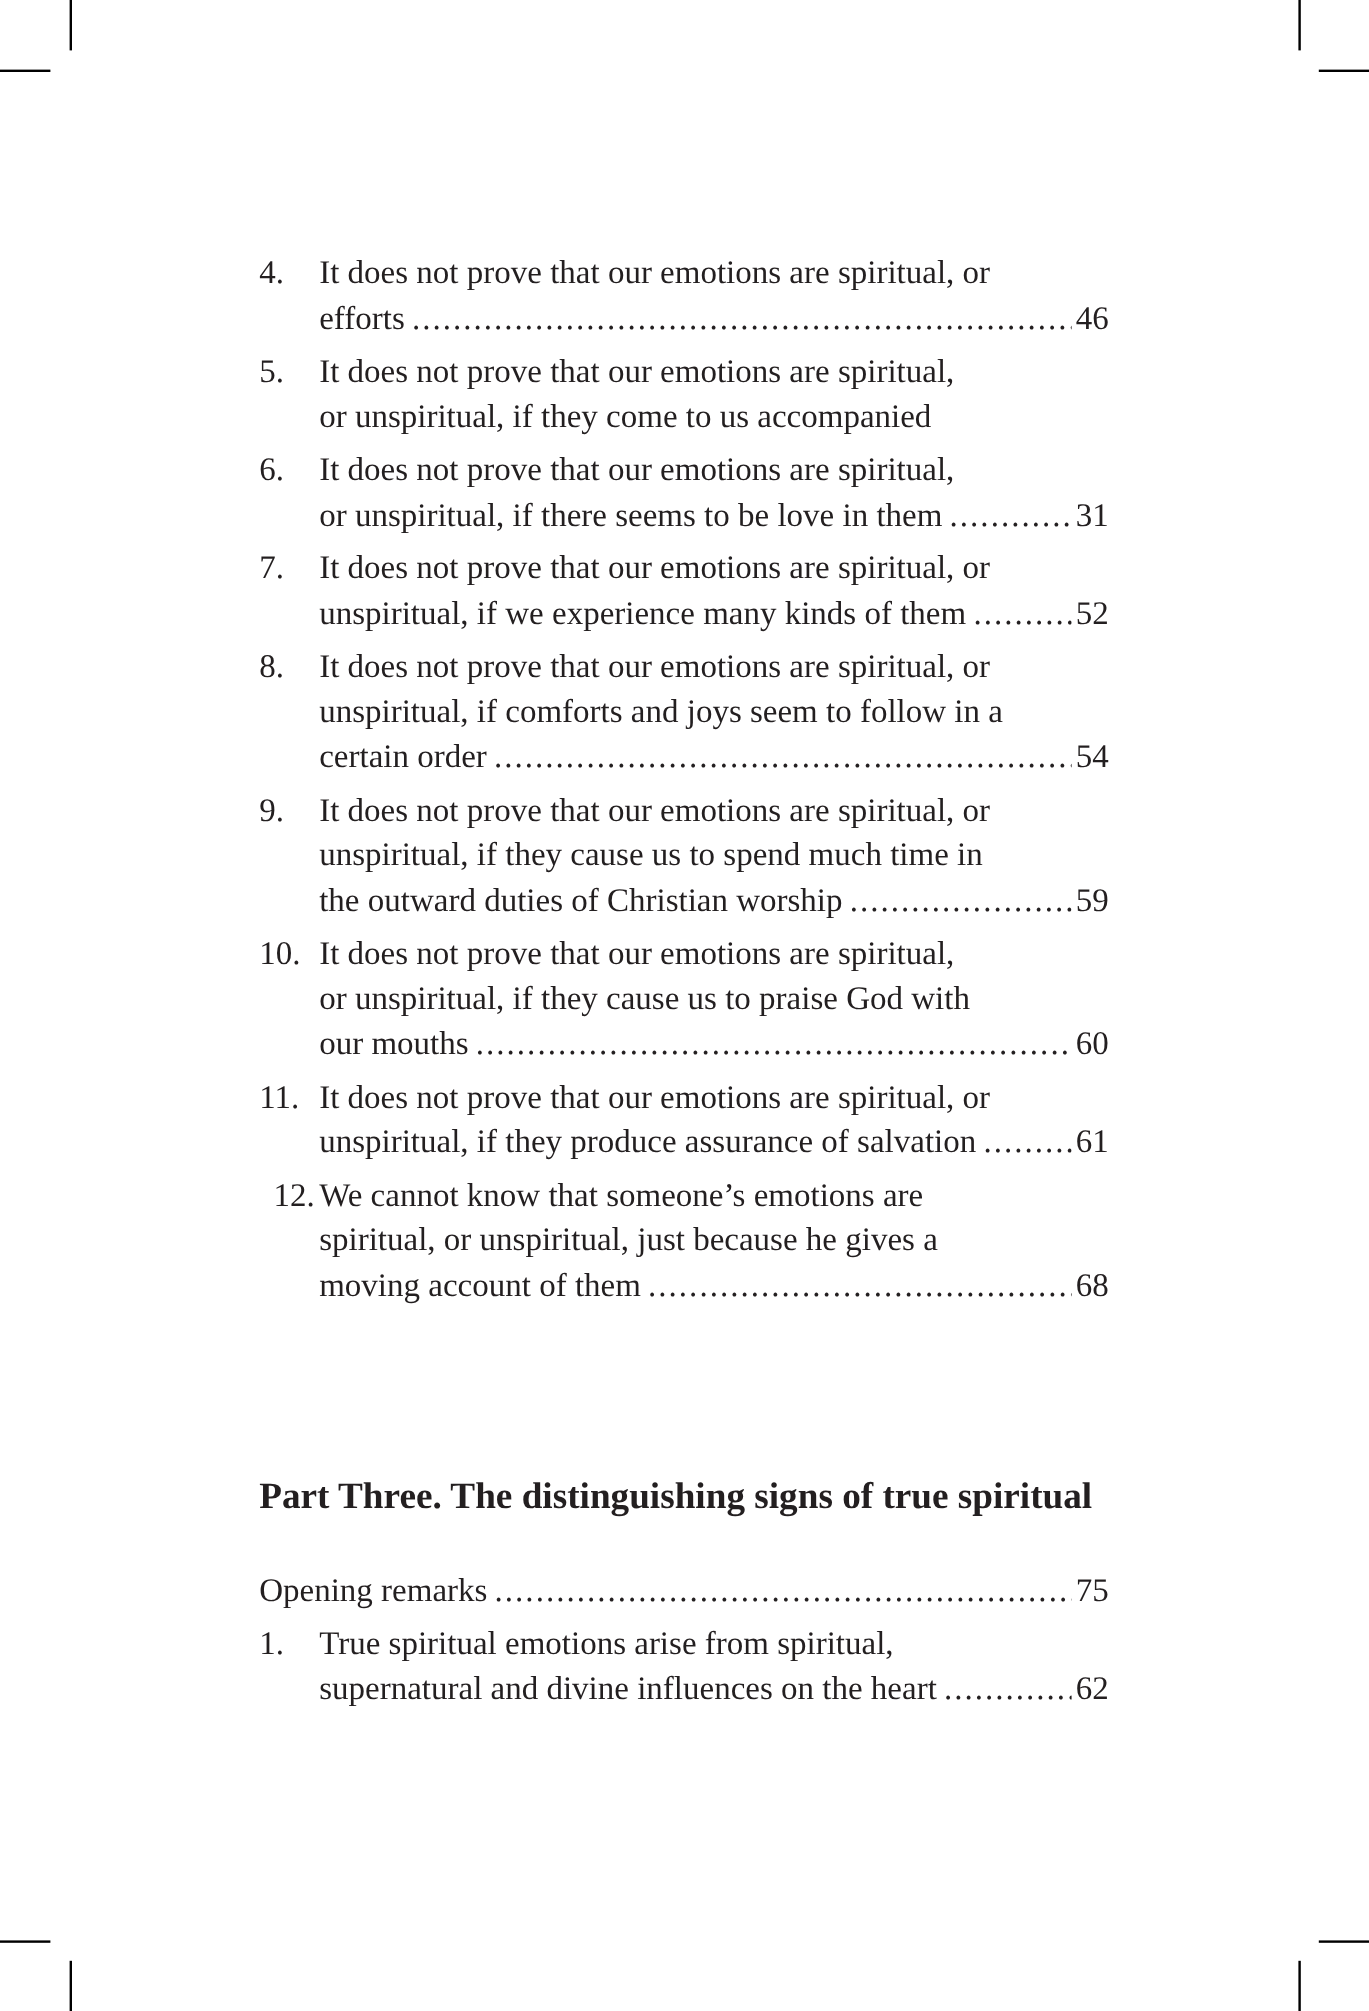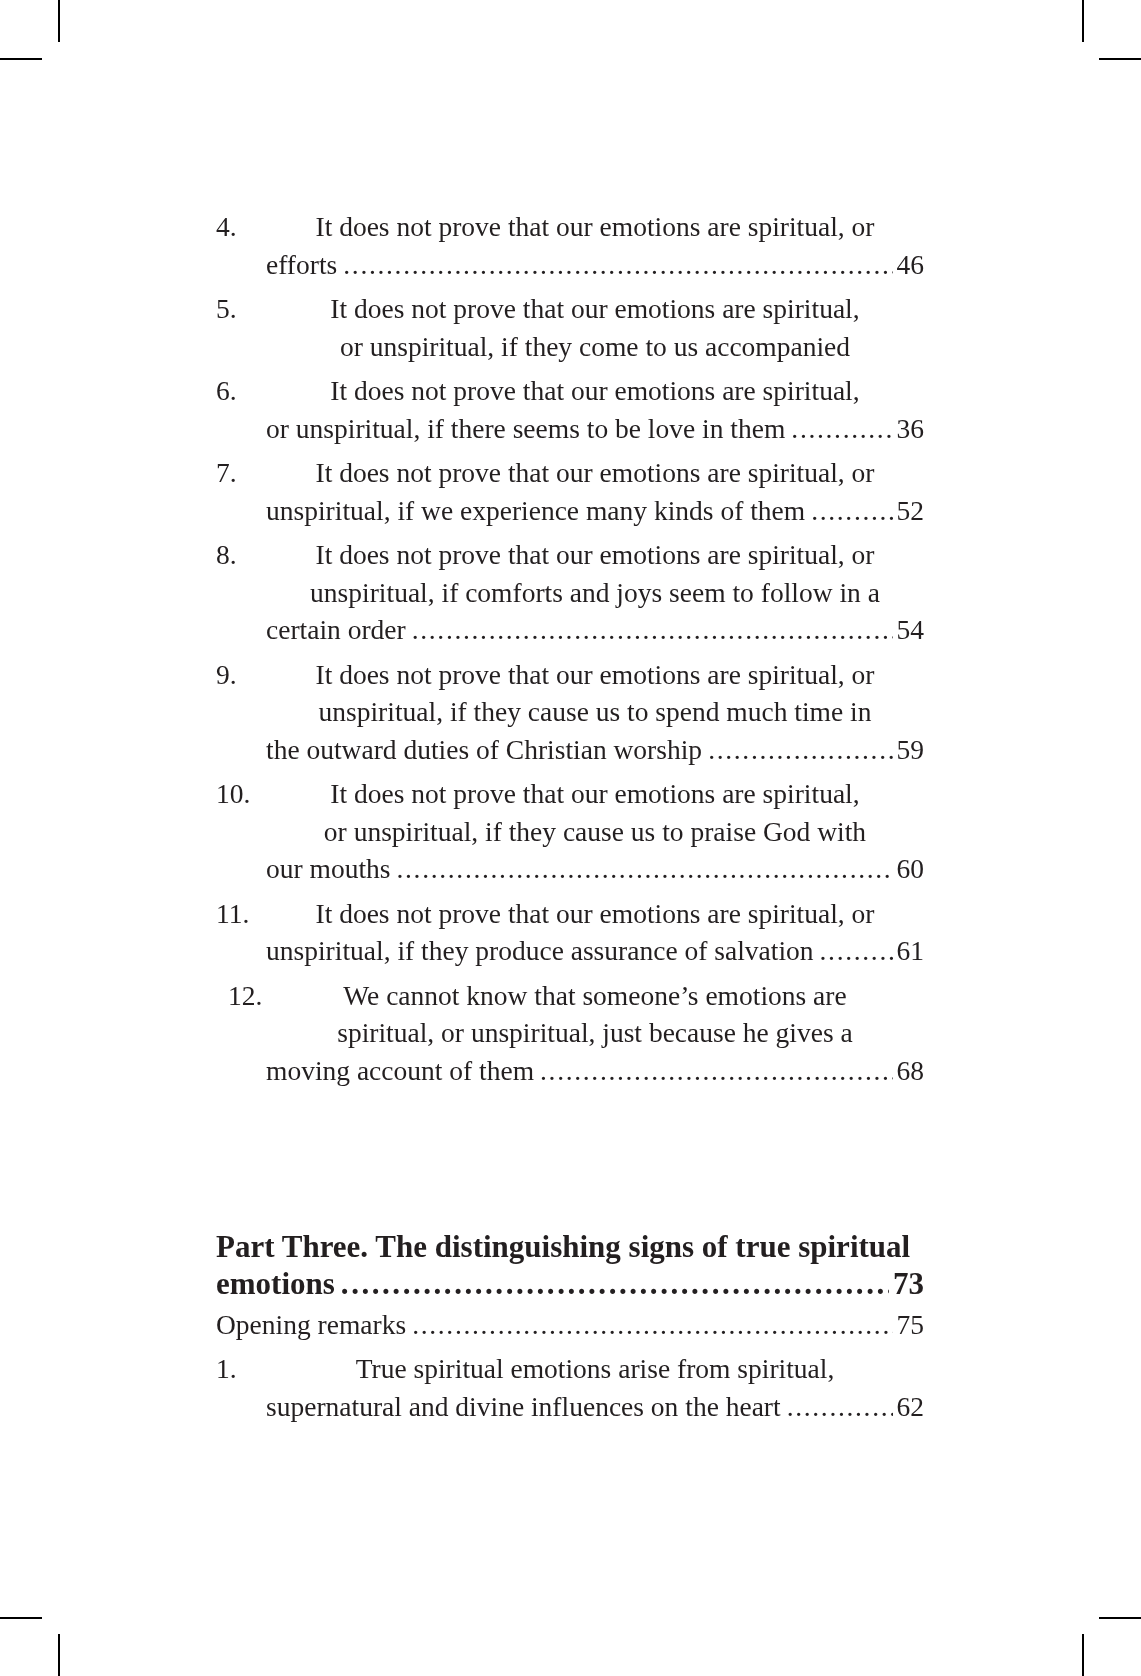--- a/index.html
+++ b/index.html
@@ -17,21 +17,21 @@
     .entry {
       position: relative;
       font-size: 27.5px;
       line-height: 37.5px;
       margin-bottom: 7px;
       padding-left: 50px;
     }
     .entry .num {
       position: absolute; left: 0; top: 0; width: 50px;
     }
-    .entry .line { display: block; white-space: nowrap; text-align: center; }
+    .entry .line { display: block; white-space: nowrap; }
     .entry .last {
       display: flex; align-items: baseline; white-space: nowrap;
     }
     .leader {
       flex: 1 1 auto; overflow: hidden; margin: 0 4px 0 6px;
       white-space: nowrap; letter-spacing: 1px;
     }
     .leader::before {
       content: ". . . . . . . . . . . . . . . . . . . . . . . . . . . . . . . . . . . . . . . . . . . . . . . . . . . . . . . . . . . . . . . . . . . . . . . . . . . . . . . . . . . . . . . . . . . . . . . . . . . . . . . . . . . . . . . . . . . . . . . . . . . . . . . . . . . . . . . . . . . .";
       letter-spacing: -2.6px;
@@ -78,21 +78,21 @@
       <span class="num">5.</span>
       <span class="line">It does not prove that our emotions are spiritual,</span>
       <span class="line">or unspiritual, if they come to us accompanied</span>
     </div>
     <div class="entry">
       <span class="num">6.</span>
       <span class="line">It does not prove that our emotions are spiritual,</span>
       <div class="last">
         <span>or unspiritual, if there seems to be love in them</span>
         <span class="leader"></span>
-        <span class="page">36</span>
+        <span class="page">31</span>
       </div>
     </div>
     <div class="entry">
       <span class="num">7.</span>
       <span class="line">It does not prove that our emotions are spiritual, or</span>
       <div class="last">
         <span>unspiritual, if we experience many kinds of them</span>
         <span class="leader"></span>
         <span class="page">52</span>
       </div>
@@ -143,25 +143,20 @@
       <div class="last">
         <span>moving account of them</span>
         <span class="leader"></span>
         <span class="page">68</span>
       </div>
     </div>
   </div>
 
 <div class="part">
   <span class="line">Part Three. The distinguishing signs of true spiritual</span>
-  <div class="last">
-    <span>emotions</span>
-    <span class="leader"></span>
-    <span class="page">73</span>
-  </div>
 </div>
 
 <div class="sub" style="top:1306px;">
   <div class="last">
     <span>Opening remarks</span>
     <span class="leader"></span>
     <span class="page">75</span>
   </div>
 </div>
 

